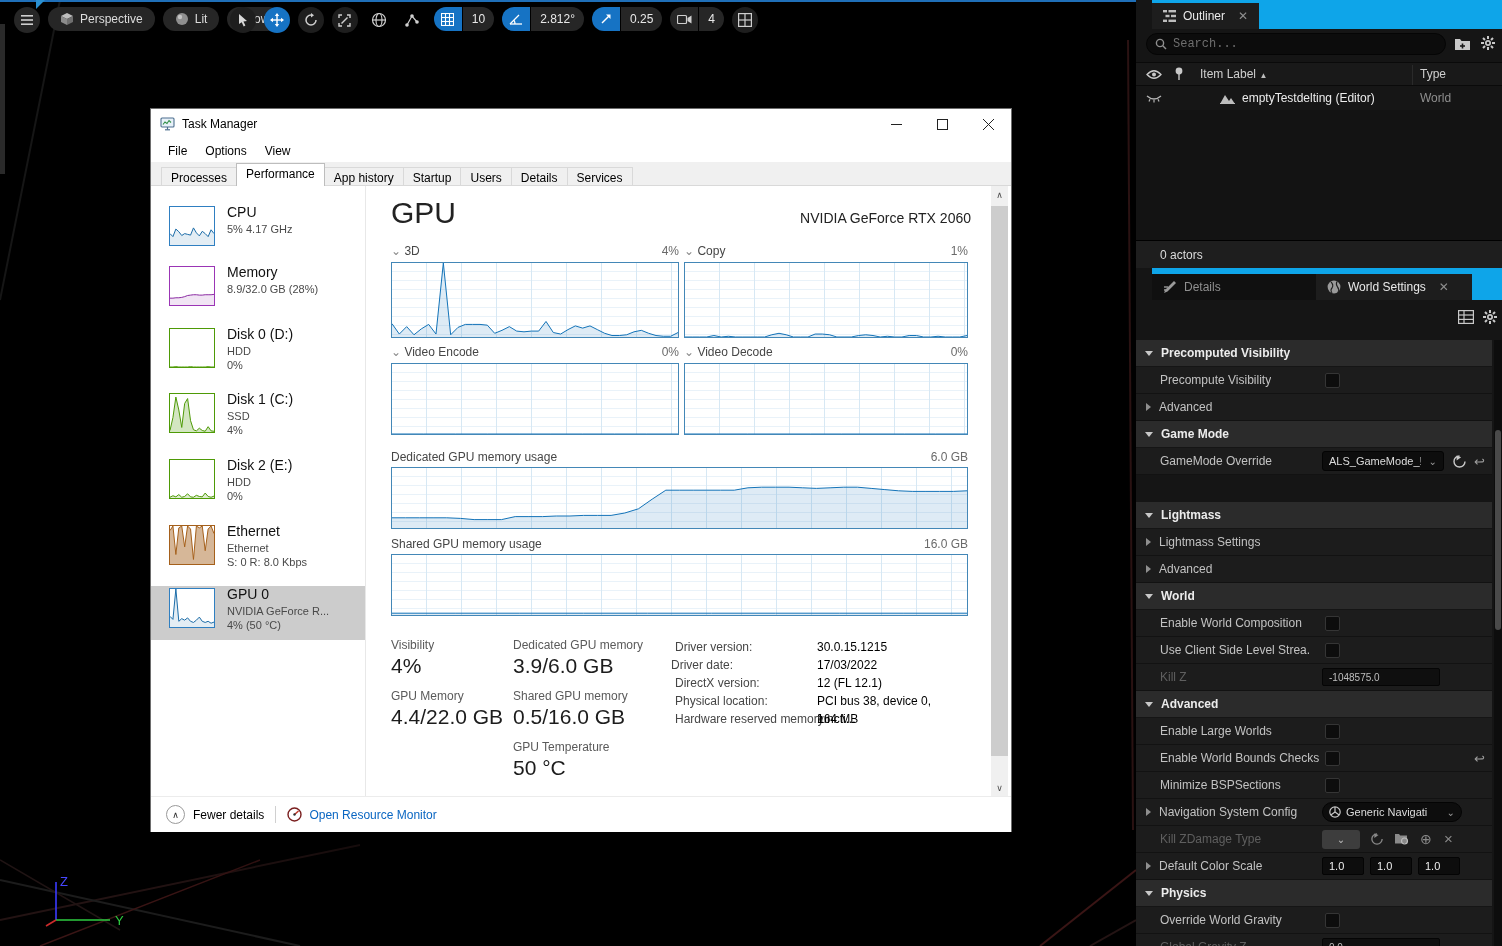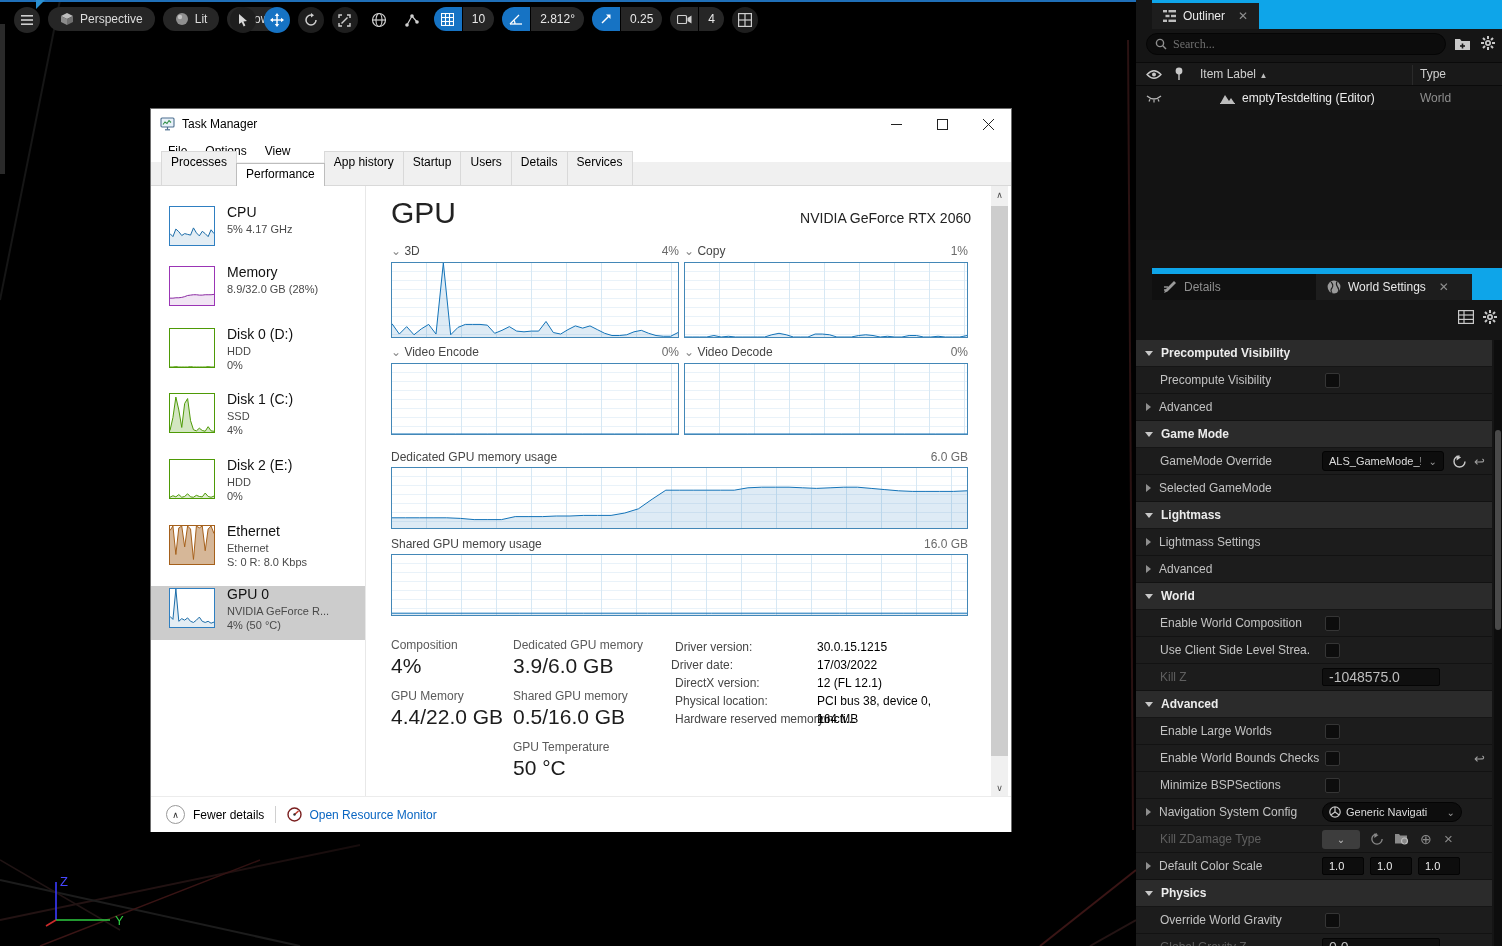--- a/index.html
+++ b/index.html
@@ -26,51 +26,51 @@
   .grp .gv{height:24px;border-radius:0 12px 12px 0;background:#262626;color:#e8e8e8;font-size:12px;display:flex;align-items:center;padding:3px 9px;margin-left:1px}
   .gizmo{left:18px;top:868px;width:110px;height:70px}
 
   
   .rp{left:1136px;top:0;width:366px;height:946px;background:#151515;color:#c9c9c9;font-size:12px;overflow:hidden}
   .ue-tabstrip{position:absolute;left:16px;width:390px;background:#0ea5e9;display:flex;align-items:flex-end}
   .ue-tab{height:26px;display:flex;align-items:center;gap:7px;padding:0 11px;background:#1d1d1d;color:#e9e9e9}
   .ue-tab.inactive{background:#101010;color:#8f8f8f}
   .ue-x{color:#8f8f8f;font-size:12px;margin-left:6px}
   .ue-search{height:22px;border-radius:11px;background:#0c0c0c;border:1px solid #050505;display:flex;align-items:center;padding:0 8px;gap:6px}
-  .ue-search input{flex:1;background:transparent;border:none;outline:none;color:#d8d8d8;font-size:12px;font-family:Liberation Serif, serif}
+  .ue-search input{flex:1;background:transparent;border:none;outline:none;color:#d8d8d8;font-size:12px;font-family:Liberation Mono, monospace}
   .ue-search input::placeholder{color:#6f6f6f}
   .ol-colhdr{position:absolute;left:0;top:62px;width:366px;height:24px;background:#191919;border-top:1px solid #0a0a0a;border-bottom:1px solid #0a0a0a;display:flex;align-items:center;color:#cfcfcf}
   .ol-row{position:absolute;left:0;top:86px;width:304px;height:24px;display:flex;align-items:center;background:#161616}
   .ol-body{position:absolute;left:0;top:110px;width:366px;height:130px;background:#131313}
   .actorsbar{position:absolute;left:0;top:240px;width:366px;height:28px;background:#1e1e1e;border-top:1px solid #000;display:flex;align-items:center;padding-left:24px;color:#dcdcdc}
   .ws-row{position:absolute;left:0;width:356px;height:27px;background:#1c1c1c;border-bottom:1px solid #121212;display:flex;align-items:center}
   .ws-row.section{background:#2b2b2b;border-bottom:1px solid #151515}
   .ws-row.section .lbl{font-weight:bold;color:#ececec}
   .ws-row .lbl{margin-left:24px;color:#c2c2c2;white-space:nowrap;overflow:hidden;max-width:150px}
   .ws-row .lbl.dis{color:#5f5f5f}
   .tri-d{width:0;height:0;border-top:5px solid #c9c9c9;border-left:4px solid transparent;border-right:4px solid transparent;margin-left:9px}
   .tri-r{width:0;height:0;border-left:5px solid #8f8f8f;border-top:4px solid transparent;border-bottom:4px solid transparent;margin-left:10px}
   .tri-d+.lbl,.tri-r+.lbl{margin-left:8px}
   .cb{position:absolute;left:189px;width:15px;height:15px;background:#0d0d0d;border:1px solid #353535;border-radius:2px}
-  .field{position:absolute;left:186px;height:18px;background:#0f0f0f;border:1px solid #050505;border-radius:2px;color:#bdbdbd;font-size:14px;display:flex;align-items:center;padding:0 6px}
+  .field{position:absolute;left:186px;height:18px;background:#0f0f0f;border:1px solid #050505;border-radius:2px;color:#bdbdbd;font-size:10px;display:flex;align-items:center;padding:0 6px}
   .dd{position:absolute;left:186px;height:20px;background:#0d0d0d;border:1px solid #040404;border-radius:3px;color:#dcdcdc;font-size:11px;display:flex;align-items:center;padding:0 6px;gap:5px}
   .dd .chev{margin-left:auto;color:#9a9a9a;font-size:10px}
   .ws-ic{position:absolute;color:#9f9f9f;font-size:13px;line-height:1}
   .ws-scroll{position:absolute;left:358px;top:340px;width:8px;height:606px;background:#0d0d0d}
   .ws-thumb{position:absolute;left:1px;width:6px;border-radius:3px;background:#4a4a4a}
   .numf{position:absolute;height:18px;width:42px;background:#0d0d0d;border:1px solid #040404;border-radius:2px;color:#eee;font-size:11px;display:flex;align-items:center;padding-left:6px}
 
   
   .tm{left:150px;top:108px;width:862px;height:724px;background:#fff;border:1px solid #6d6d6d;box-shadow:0 14px 50px rgba(0,0,0,.7);color:#000}
   .tm-title{position:absolute;left:0;top:0;width:100%;height:30px;display:flex;align-items:center;padding-left:9px;font-size:12px;gap:7px}
   .capbtn{width:46px;height:30px;display:flex;align-items:center;justify-content:center}
   .tm-menu{position:absolute;left:0;top:30px;width:100%;height:23px;display:flex;align-items:center;padding-left:8px;font-size:12px}
   .tm-menu span{padding:3px 9px}
   .tm-tabs{position:absolute;left:0;top:53px;width:100%;height:24px;background:#f0f0f0;border-bottom:1px solid #d9d9d9;display:flex;align-items:flex-end;padding-left:10px;font-size:12px}
-  .tm-tab{padding:3px 9px 16px;border:1px solid #d9d9d9;border-bottom:none;background:#f0f0f0;margin-right:-1px}
+  .tm-tab{padding:3px 9px 0;border:1px solid #d9d9d9;border-bottom:none;background:#f0f0f0;margin-right:-1px}
   .tm-tab.active{background:#fff;border-color:#bdbdbd;position:relative;z-index:2;margin-bottom:-1px;padding-bottom:5px}
   .tm-body{position:absolute;left:0;top:77px;width:860px;height:610px;background:#fff;overflow:hidden}
   .side-div{position:absolute;left:214px;top:0;height:610px;border-left:1px solid #e8e8e8}
   .side-item{position:absolute;left:0;width:214px;height:58px}
   .side-item.sel{background:#cccccc;height:54px}
   .mini{position:absolute;left:18px;top:2px;width:46px;height:40px;background:#fff}
   .si-name{position:absolute;left:76px;top:0;font-size:14px;color:#111}
   .si-sub{position:absolute;left:76px;font-size:11px;color:#494949}
   .tm-main{position:absolute;left:240px;top:0;width:580px;height:610px}
   .gpu-big{position:absolute;left:0;top:10px;font-size:30px;font-weight:300;color:#222}
@@ -352,20 +352,23 @@
         <svg width="15" height="11" viewBox="0 0 15 11">
             <polygon points="0,11 5,2 9,8 11,5 15,11" fill="#bdbdbd"></polygon>
             <rect x="0" y="10" width="15" height="1" fill="#bdbdbd"></rect>
           </svg>
       </span>
       <span style="margin-left:7px;color:#ececec">emptyTestdelting (Editor)</span>
       <span style="position:absolute;left:284px;color:#8f8f8f">World</span>
     </div>
     <div class="ol-body"></div>
 
+    <div class="actorsbar">
+      <span>0 actors</span>
+    </div>
 
     <div class="ue-tabstrip" style="top:268px;height:32px">
       <div class="ue-tab inactive" style="width:164px">
         <svg width="14" height="13" viewBox="0 0 14 13">
             <polygon points="1,12 2.5,8.5 11,0 13,2 4.5,10.5" fill="#9a9a9a"></polygon>
             <g stroke="#9a9a9a" stroke-width="1.4">
               <line x1="1" y1="6" x2="5" y2="6"></line>
               <line x1="1" y1="9" x2="3" y2="9"></line>
             </g>
           </svg>
@@ -441,24 +444,20 @@
           </span>
         <span class="ws-ic" style="left:316px;top:6px">
             <svg width="15" height="15" viewBox="0 0 15 15">
               <path d="M13 7.5 A5.5 5.5 0 1 1 7.5 2" fill="none" stroke="#c9c9c9" stroke-width="1.4"></path>
               <polygon points="3.5,5.2 9,5.2 6.2,1.2" fill="#c9c9c9" transform="rotate(-35 6 4)"></polygon>
             </svg>
           </span>
         <span class="ws-ic" style="left:338px;top:7px">↩</span>
       </div>
 
-      <div class="ws-row" style="top:135px">
-          <span class="tri-r"></span>
-          <span class="lbl">Selected GameMode</span>
-        </div>
 
       <div class="ws-row section" style="top:162px">
           <span class="tri-d"></span>
           <span class="lbl">Lightmass</span>
         </div>
 
       <div class="ws-row" style="top:189px">
           <span class="tri-r"></span>
           <span class="lbl">Lightmass Settings</span>
         </div>
@@ -760,21 +759,21 @@
 
         <div class="chlbl" style="left:0;top:351px">Shared GPU memory usage</div>
         <div class="chval" style="left:517px;top:351px;width:60px">16.0 GB</div>
         <div class="chart" style="left:0;top:368px;width:577px;height:62px">
             <svg viewBox="0 0 100 30" preserveAspectRatio="none" style="width:100%;height:100%;display:block">
               <polygon points="0.00,29.10 11.11,29.10 22.22,29.10 33.33,29.10 44.44,29.10 55.56,29.10 66.67,29.10 77.78,29.10 88.89,29.10 100.00,29.10 100,30 0,30" fill="rgba(19,115,184,0.14)"></polygon>
               <polyline points="0.00,29.10 11.11,29.10 22.22,29.10 33.33,29.10 44.44,29.10 55.56,29.10 66.67,29.10 77.78,29.10 88.89,29.10 100.00,29.10" fill="none" stroke="#1373b8" stroke-width="1" vector-effect="non-scaling-stroke"></polyline>
             </svg>
           </div>
 
-        <div class="stat-l" style="left:0;top:452px">Composition</div>
+        <div class="stat-l" style="left:0;top:452px">Visibility</div>
         <div class="stat-v" style="left:0;top:468px">4%</div>
         <div class="stat-l" style="left:0;top:503px">GPU Memory</div>
         <div class="stat-v" style="left:0;top:519px">4.4/22.0 GB</div>
 
         <div class="stat-l" style="left:122px;top:452px">Dedicated GPU memory</div>
         <div class="stat-v" style="left:122px;top:468px">3.9/6.0 GB</div>
         <div class="stat-l" style="left:122px;top:503px">Shared GPU memory</div>
         <div class="stat-v" style="left:122px;top:519px">0.5/16.0 GB</div>
         <div class="stat-l" style="left:122px;top:554px">GPU Temperature</div>
         <div class="stat-v" style="left:122px;top:570px">50 °C</div>

